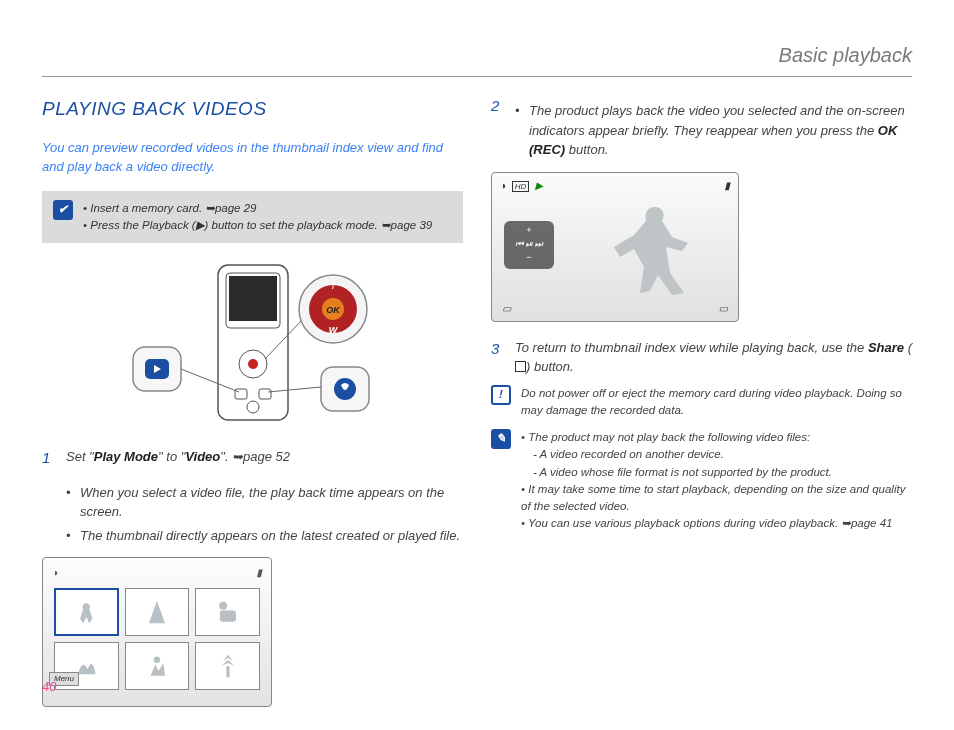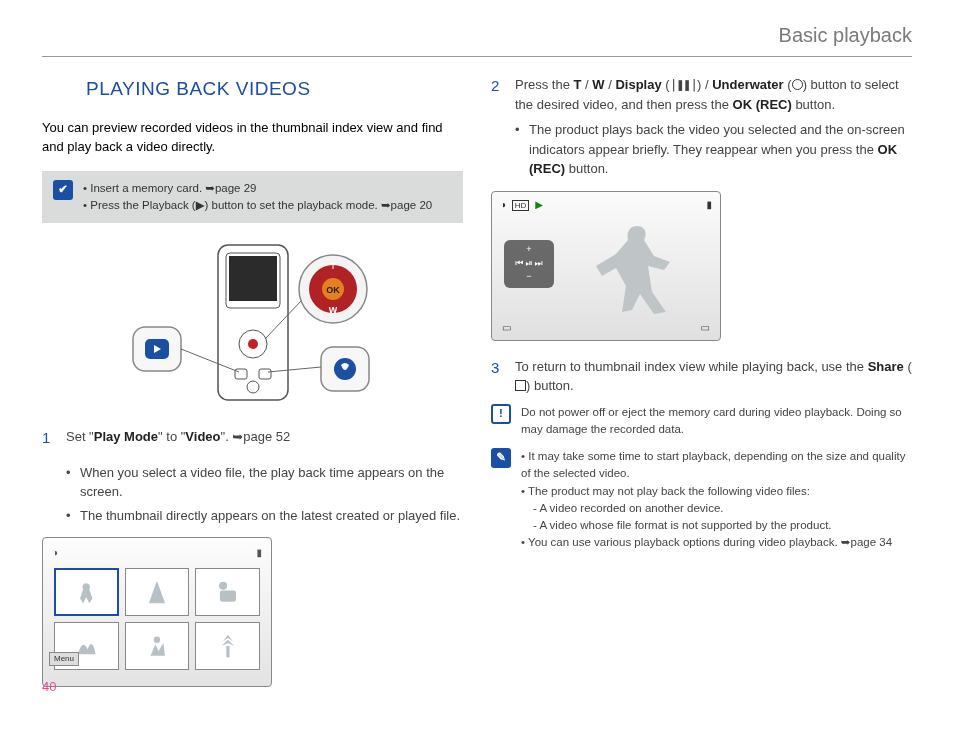--- a/index.html
+++ b/index.html
@@ -7,21 +7,22 @@
     font-family: Arial, Helvetica, sans-serif;
     color: #333;
     background: #fff;
     width: 954px;
     height: 730px;
     position: relative;
     font-size: 13px;
     line-height: 1.5;
   }
   .page {
-    padding: 20px 42px 20px 42px;
+    padding: 40px 42px 20px 42px;
+    font-style: italic;
   }
   .header-title {
     text-align: right;
     font-size: 20px;
     color: #7a7a7a;
     font-weight: 400;
     border-bottom: 1px solid #999;
     padding-bottom: 6px;
     margin-bottom: 18px;
   }
@@ -29,23 +30,22 @@
     display: flex;
     gap: 28px;
   }
   .col { flex: 1; }
   .section-title {
     color: #1b4fa3;
     font-size: 19px;
     font-weight: 400;
     letter-spacing: 0.5px;
     margin-bottom: 14px;
-    margin-left: 44px;
-  }
-  .intro { margin-bottom: 14px; color: #000000; }
+  }
+  .intro { margin-bottom: 14px; color: #3b82f6; }
   .info-box {
     background: #d9dcdb;
     padding: 9px 11px;
     display: flex;
     gap: 10px;
     align-items: flex-start;
     margin-bottom: 16px;
     font-size: 11.5px;
   }
   .icon-sq {
@@ -83,21 +83,21 @@
     margin-top: 8px;
     padding: 5px;
     position: relative;
   }
   .thumb-panel .topbar { display:flex; justify-content:space-between; font-size:10px; color:#555; padding:2px 4px;}
   .thumb-grid { display:grid; grid-template-columns:repeat(3,1fr); gap:6px; padding:6px;}
   .thumb { height:48px; border:1.5px solid #888; background:#fff; display:flex; align-items:center; justify-content:center;}
   .thumb svg { width: 70%; height:70%; }
   .thumb-panel .footer { position:absolute; bottom:20px; left:6px; font-size:8px; border:1px solid #888; padding:0 4px; background:#ddd;}
   .play-panel {
-    width: 230px; height: 150px;
+    width: 248px; height: 150px;
     border: 1.5px solid #888;
     background: linear-gradient(#fbfbfb,#e0e0e0);
     border-radius: 4px;
     margin: 0 0 16px 0;
     position: relative;
     overflow:hidden;
   }
   .play-panel .topbar { display:flex; justify-content:space-between; align-items:center; padding:5px 8px; font-size:10px; color:#333;}
   .play-panel .sil {
     position:absolute; right:28px; bottom:18px;
@@ -133,21 +133,21 @@
   <div class="cols">
 
     <div class="col">
       <div class="section-title">PLAYING BACK VIDEOS</div>
       <p class="intro">You can preview recorded videos in the thumbnail index view and find and play back a video directly.</p>
 
       <div class="info-box">
         <span class="icon-sq ic-check">✔</span>
         <ul class="dash">
           <li>Insert a memory card. ➥page 29</li>
-          <li>Press the Playback (▶) button to set the playback mode. ➥page 20</li>
+          <li>Press the Playback (▶) button to set the playback mode. ➥page 39</li>
         </ul>
       </div>
 
       <div class="device-illus">
         <svg width="260" height="170" viewBox="0 0 260 170">
           <rect x="95" y="6" width="70" height="155" rx="10" fill="#fff" stroke="#555" stroke-width="1.5"></rect>
           <rect x="103" y="14" width="54" height="55" rx="4" fill="#fff" stroke="#555"></rect>
           <rect x="106" y="17" width="48" height="45" fill="#2b2b2b"></rect>
           <circle cx="130" cy="105" r="14" fill="#fff" stroke="#555"></circle>
           <circle cx="130" cy="105" r="5" fill="#c62020"></circle>
@@ -227,21 +227,20 @@
           </div>
         </div>
         <div class="footer">Menu</div>
       </div>
     </div>
 
     <div class="col">
       <div class="step">
         <div class="step-num">2</div>
         <div class="step-body">
-          <span>Press the <strong>T</strong> / <strong>W</strong> / <strong>Display</strong> (<span class="ic-pause-sm">|❚❚|</span>) / <strong>Underwater</strong> (<span class="ic-under-sm"></span>) button to select the desired video, and then press the <strong>OK (REC)</strong> button.</span>
           <ul class="bullet" style="margin-top:6px;">
             <li>The product plays back the video you selected and the on-screen indicators appear briefly. They reappear when you press the <strong>OK (REC)</strong> button.</li>
           </ul>
         </div>
       </div>
 
       <div class="play-panel">
         <div class="topbar">
           <span>
             <span>◑</span>
@@ -278,28 +277,28 @@
       </div>
 
       <div class="row-note">
         <span class="icon-sq ic-warn">!</span>
         <span>Do not power off or eject the memory card during video playback. Doing so may damage the recorded data.</span>
       </div>
 
       <div class="row-note">
         <span class="icon-sq ic-note">✎</span>
         <ul class="dash" style="flex:1;">
-          <li>It may take some time to start playback, depending on the size and quality of the selected video.</li>
           <li>
             <span>The product may not play back the following video files:</span>
             <ul class="subdash">
               <li>A video recorded on another device.</li>
               <li>A video whose file format is not supported by the product.</li>
             </ul>
           </li>
-          <li>You can use various playback options during video playback. ➥page 34</li>
+          <li>It may take some time to start playback, depending on the size and quality of the selected video.</li>
+          <li>You can use various playback options during video playback. ➥page 41</li>
         </ul>
       </div>
     </div>
   </div>
 
   <div class="page-num">40</div>
 </div>
 
 </body></html>

